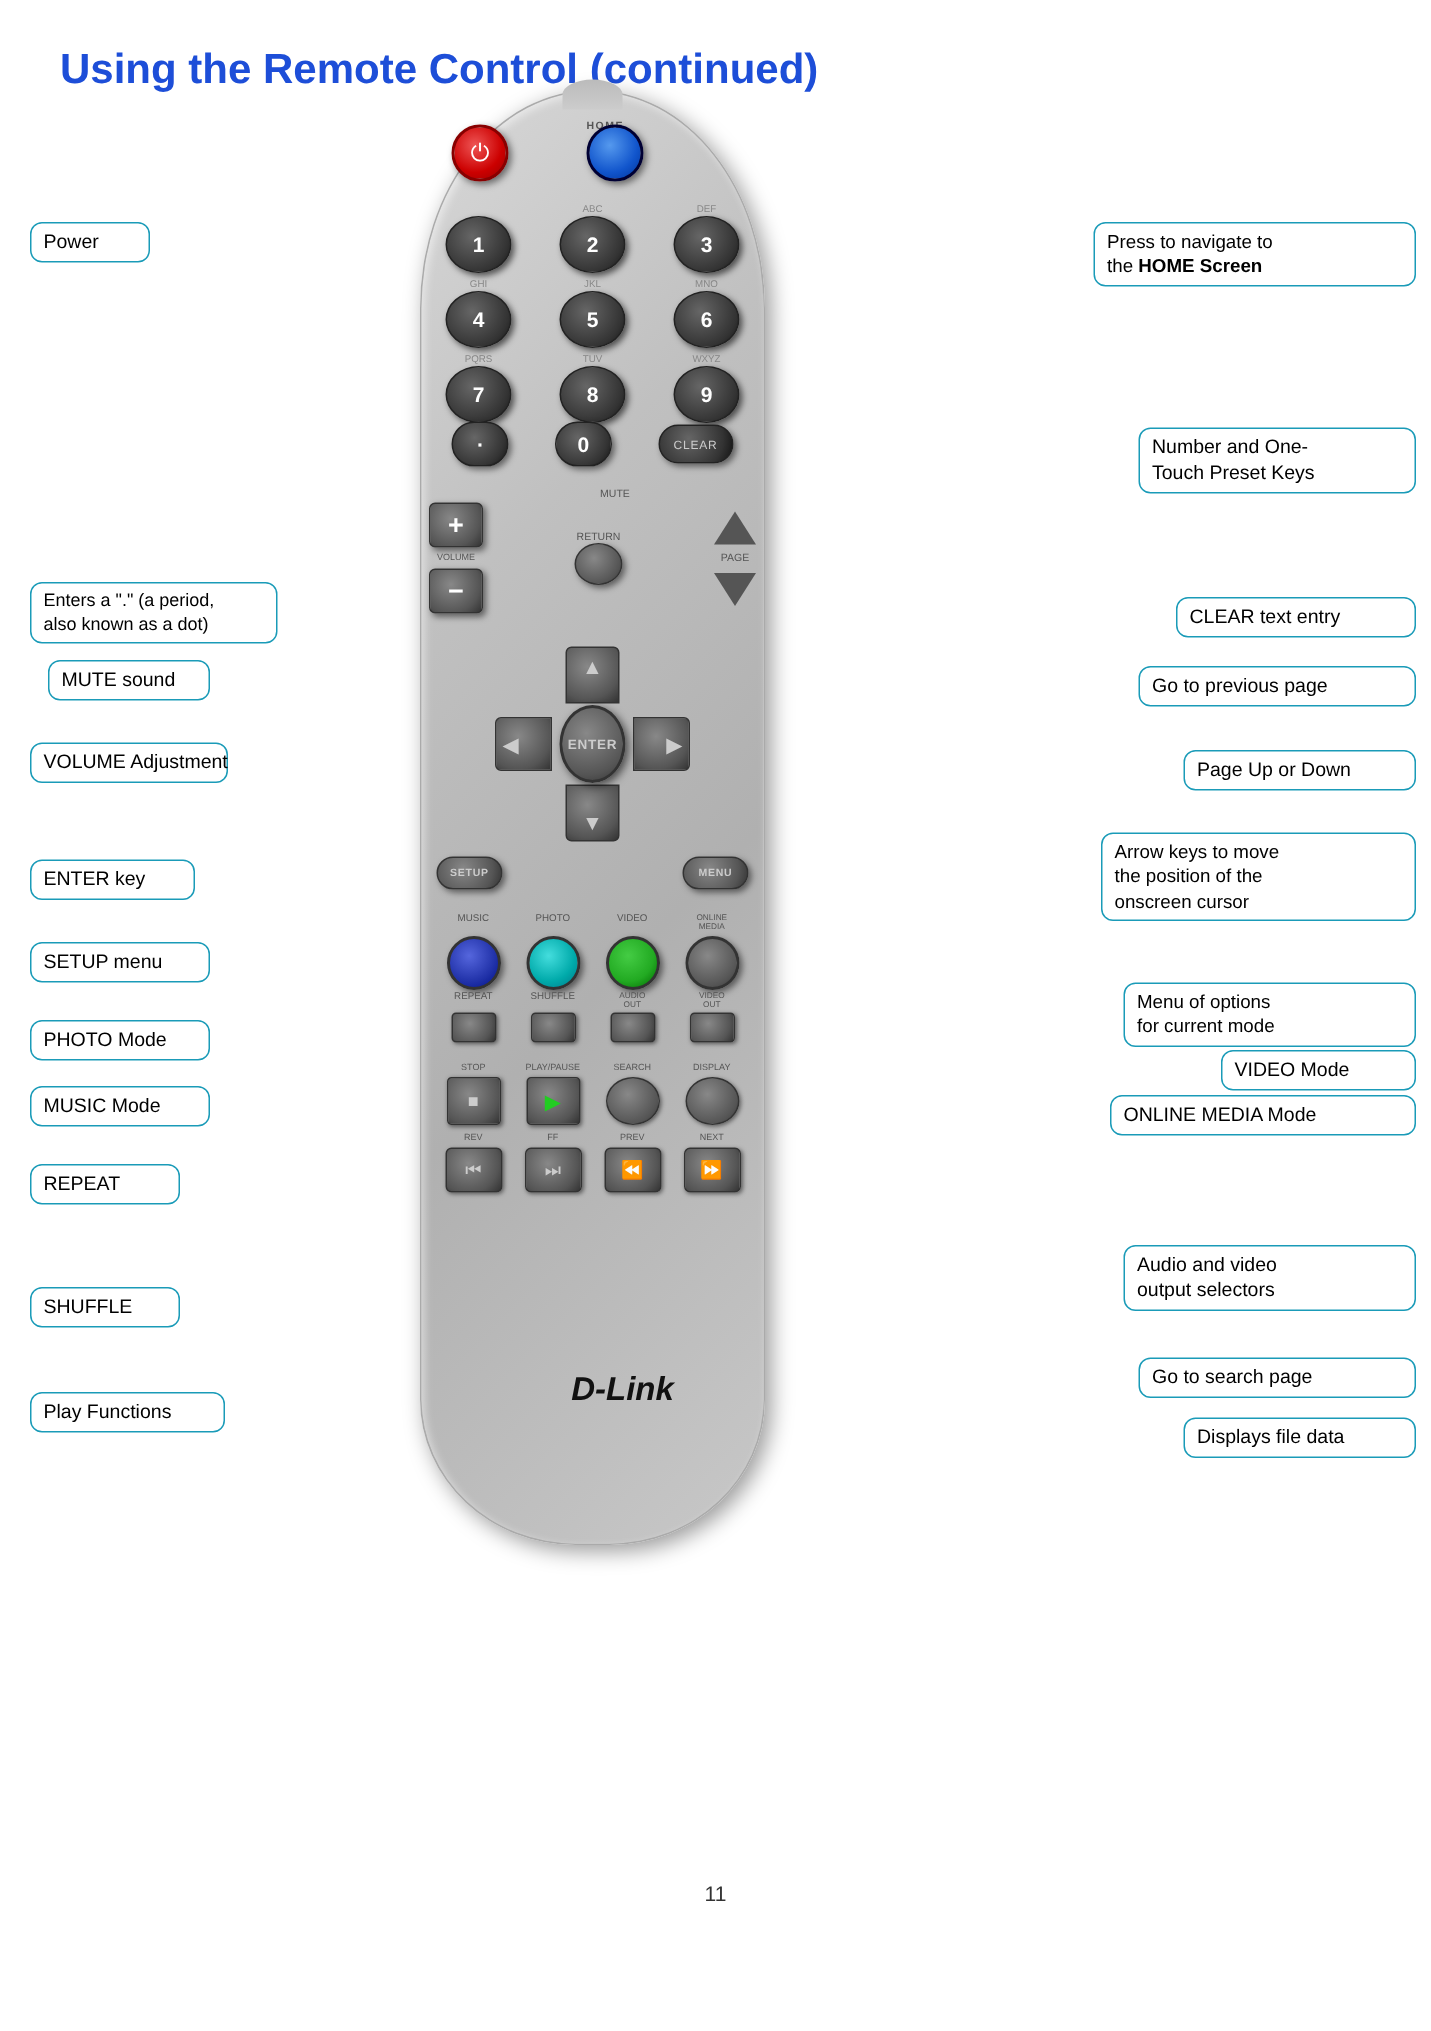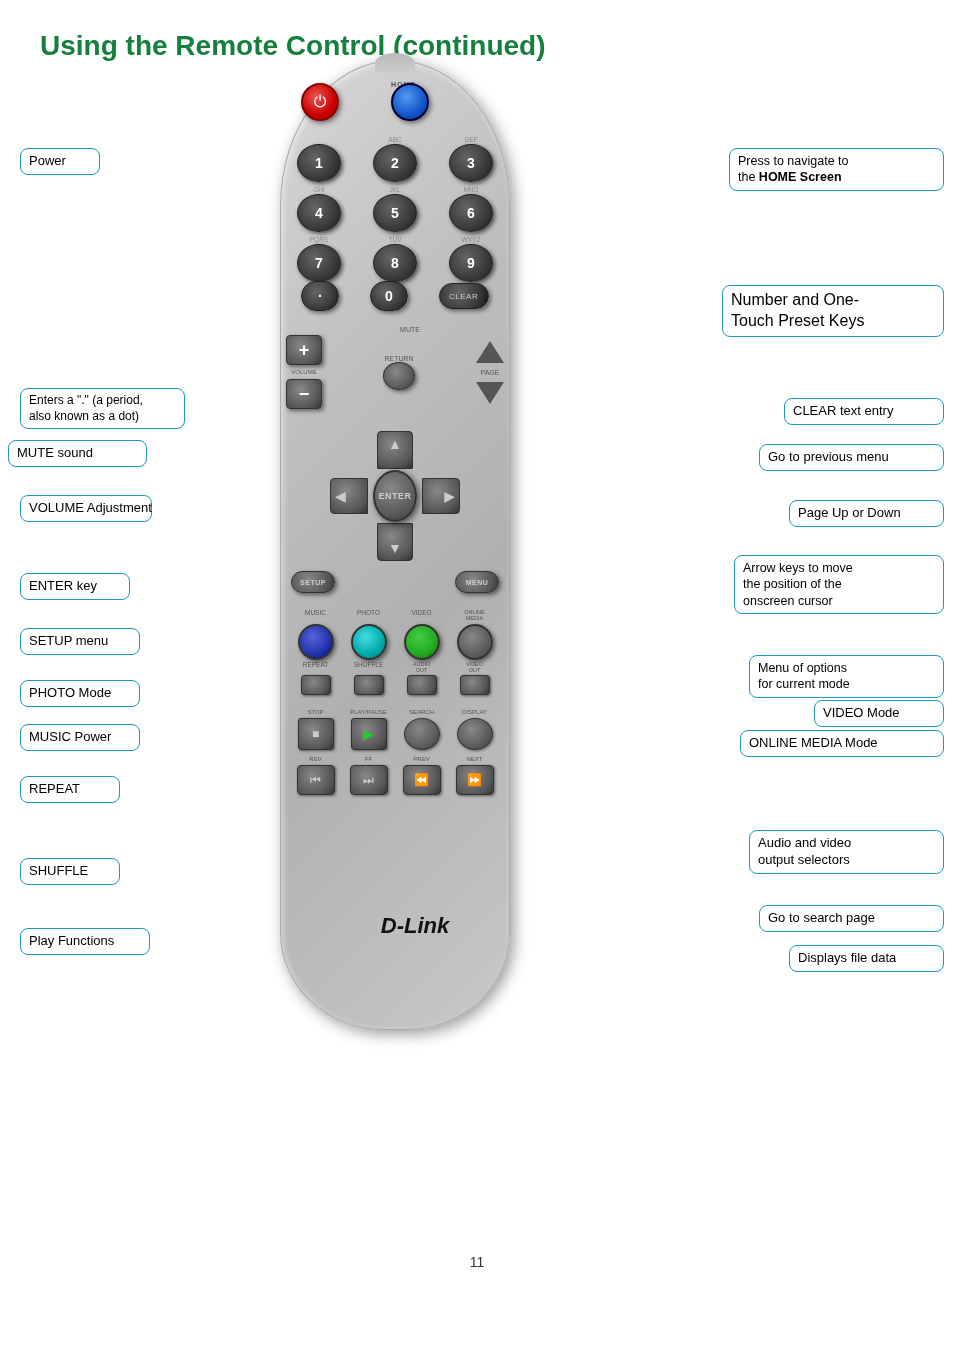--- a/index.html
+++ b/index.html
@@ -6,21 +6,21 @@
     body {
       width: 954px;
       min-height: 1354px;
       background: #fff;
       font-family: Arial, sans-serif;
       position: relative;
       overflow-x: hidden;
     }
 
     .page-title {
-      color: #15803d;
+      color: #1d4ed8;
       font-size: 28px;
       font-weight: bold;
       padding: 30px 30px 10px 40px;
     }
 
     .main-container {
       position: relative;
       width: 954px;
       height: 1280px;
     }
@@ -757,47 +757,47 @@
         </div>
       </div>
     </div>
 
     <div class="dlink-label">D-Link</div>
 
   </div>
 
   <div class="annotation ann-left" style="top:148px; left:20px; width:80px;">Power</div>
 
-  <div class="annotation ann-left" style="top:440px; left:8px; width:139px;">MUTE sound</div>
+  <div class="annotation ann-left" style="top:440px; left:32px; width:108px;">MUTE sound</div>
 
   <div class="annotation ann-left" style="top:495px; left:20px; width:132px;">VOLUME Adjustment</div>
 
   <div class="annotation ann-left" style="top:573px; left:20px; width:110px;">ENTER key</div>
 
   <div class="annotation ann-left" style="top:628px; left:20px; width:120px;">SETUP menu</div>
 
   <div class="annotation ann-left" style="top:680px; left:20px; width:120px;">PHOTO Mode</div>
 
-  <div class="annotation ann-left" style="top:724px; left:20px; width:120px;">MUSIC Power</div>
+  <div class="annotation ann-left" style="top:724px; left:20px; width:120px;">MUSIC Mode</div>
 
   <div class="annotation ann-left" style="top:776px; left:20px; width:100px;">REPEAT</div>
 
   <div class="annotation ann-left" style="top:858px; left:20px; width:100px;">SHUFFLE</div>
 
   <div class="annotation ann-left" style="top:928px; left:20px; width:130px;">Play Functions</div>
 
   <div class="annotation ann-left" style="top:388px; left:20px; width:165px; font-size:12px;">Enters a "." (a period,<br>also known as a dot)</div>
 
   <div class="annotation ann-right" style="top:148px; right:10px; width:215px; font-size:12.5px;">Press to navigate to<br>the <strong>HOME Screen</strong></div>
 
-  <div class="annotation ann-right" style="top:285px; right:10px; width:222px; font-size:16px;">Number and One-<br>Touch Preset  Keys</div>
+  <div class="annotation ann-right" style="top:285px; right:10px; width:185px; font-size:13px;">Number and One-<br>Touch Preset  Keys</div>
 
   <div class="annotation ann-right" style="top:398px; right:10px; width:160px;">CLEAR text entry</div>
 
-  <div class="annotation ann-right" style="top:444px; right:10px; width:185px;">Go to previous menu</div>
+  <div class="annotation ann-right" style="top:444px; right:10px; width:185px;">Go to previous page</div>
 
   <div class="annotation ann-right" style="top:500px; right:10px; width:155px;">Page Up or Down</div>
 
   <div class="annotation ann-right" style="top:555px; right:10px; width:210px; font-size:12.5px;">Arrow keys to move<br>the position of the<br>onscreen cursor</div>
 
   <div class="annotation ann-right" style="top:655px; right:10px; width:195px; font-size:12.5px;">Menu of options<br>for current mode</div>
 
   <div class="annotation ann-right" style="top:700px; right:10px; width:130px;">VIDEO Mode</div>
 
   <div class="annotation ann-right" style="top:730px; right:10px; width:204px;">ONLINE MEDIA Mode</div>

